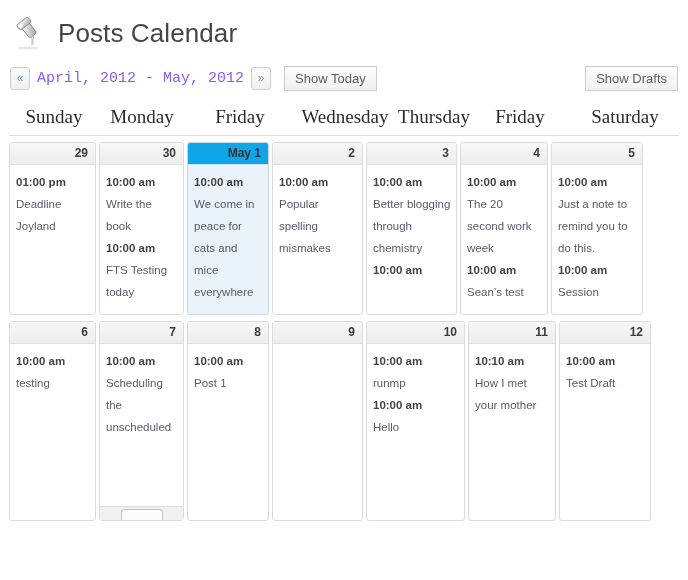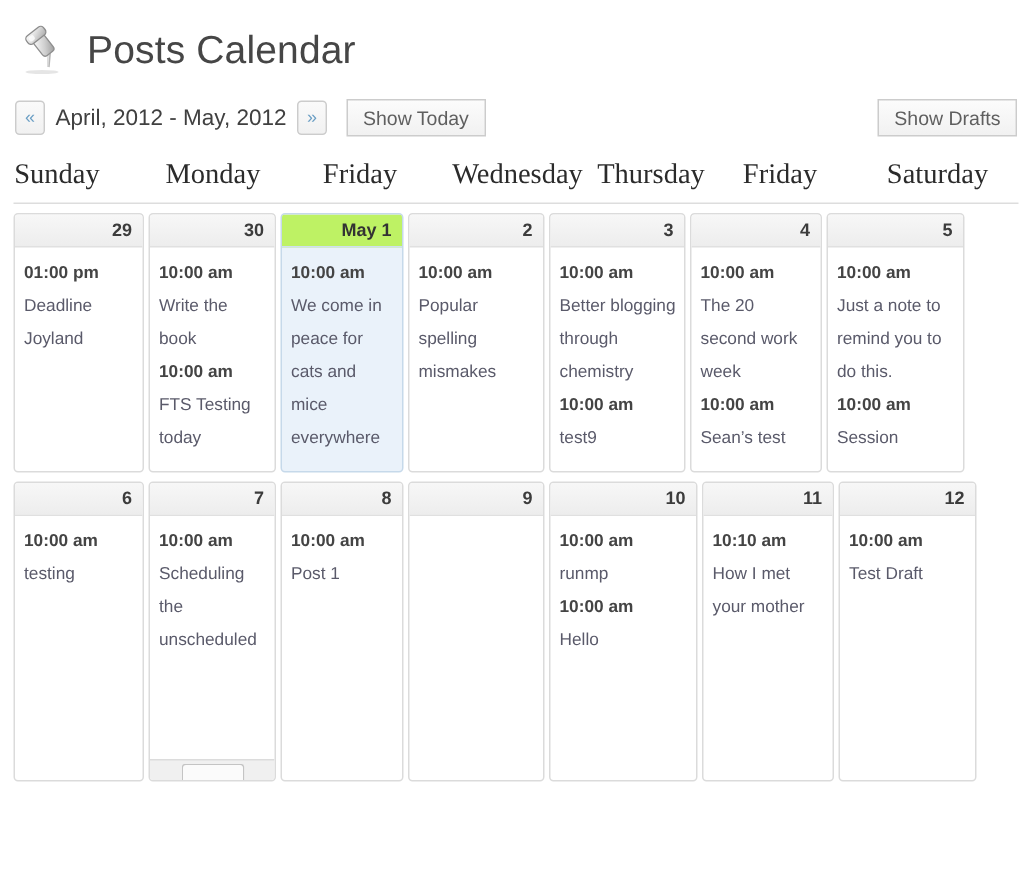--- a/index.html
+++ b/index.html
@@ -55,23 +55,24 @@
     border-radius: 3px;
     background: linear-gradient(to bottom, #fafafa 0%, #f1f1f1 100%);
     color: #6a9ec4;
     font-size: 12px;
     line-height: 1;
     cursor: pointer;
     user-select: none;
   }
   .range-label {
     font-size: 15px;
-    color: #404040;
+    color: #8b5cf6;
     margin: 0 7px;
     white-space: nowrap;
+    font-family: Liberation Mono, monospace;
   }
   .btn {
     display: inline-flex;
     align-items: center;
     justify-content: center;
     height: 25px;
     padding: 0 10px;
     margin-left: 13px;
     border: 1px solid #cccccc;
     border-radius: 0;
@@ -132,21 +133,21 @@
     background: linear-gradient(to bottom, #f7f7f7 0%, #ededed 100%);
     border-bottom: 1px solid #e0e0e0;
     text-align: right;
     font-size: 12px;
     font-weight: bold;
     color: #3c3c3c;
     padding: 4px 7px 4px 0;
     line-height: 13px;
   }
   .day-cell.today .day-num {
-    background: #bef264;
+    background: #0ea5e9;
     border-bottom-color: #cfe0ef;
     color: #333333;
   }
   .events {
     padding: 6px 5px 4px 6px;
     flex: 1 1 auto;
     overflow: hidden;
   }
   .ev-time {
     font-size: 11.5px;
@@ -219,21 +220,21 @@
 <div class="toolbar">
   <span class="nav-arrow">«</span>
   <span class="range-label">April, 2012 - May, 2012</span>
   <span class="nav-arrow">»</span>
   <span class="btn">Show Today</span>
   <span class="btn btn-right">Show Drafts</span>
 </div>
 
 <div class="cal-wrap">
   <div class="weekday-row" id="weekday-row" style="position: relative;">
-      <span class="weekday" style="position: absolute; left: 29px; transform: translateX(-50%);">Sunday</span>
+      <span class="weekday" style="position: absolute; left: 45px; transform: translateX(-50%);">Sunday</span>
       <span class="weekday" style="position: absolute; left: 133px; transform: translateX(-50%);">Monday</span>
       <span class="weekday" style="position: absolute; left: 231px; transform: translateX(-50%);">Friday</span>
       <span class="weekday" style="position: absolute; left: 336px; transform: translateX(-50%);">Wednesday</span>
       <span class="weekday" style="position: absolute; left: 425px; transform: translateX(-50%);">Thursday</span>
       <span class="weekday" style="position: absolute; left: 511px; transform: translateX(-50%);">Friday</span>
       <span class="weekday" style="position: absolute; left: 616px; transform: translateX(-50%);">Saturday</span>
     </div>
   <div id="weeks-container">
       <div class="week-row" style="height: 173px;">
         <div class="day-cell" style="width: 87px;">
@@ -265,21 +266,20 @@
             <div class="ev-time">10:00 am</div>
             <div class="ev-title">Popular spelling mismakes</div>
           </div>
         </div>
         <div class="day-cell" style="width: 91px;">
           <div class="day-num">3</div>
           <div class="events">
             <div class="ev-time">10:00 am</div>
             <div class="ev-title">Better blogging through chemistry</div>
             <div class="ev-time">10:00 am</div>
-            <div class="ev-title">test9</div>
           </div>
         </div>
         <div class="day-cell" style="width: 88px;">
           <div class="day-num">4</div>
           <div class="events">
             <div class="ev-time">10:00 am</div>
             <div class="ev-title">The 20 second work week</div>
             <div class="ev-time">10:00 am</div>
             <div class="ev-title">Sean’s test</div>
           </div>

